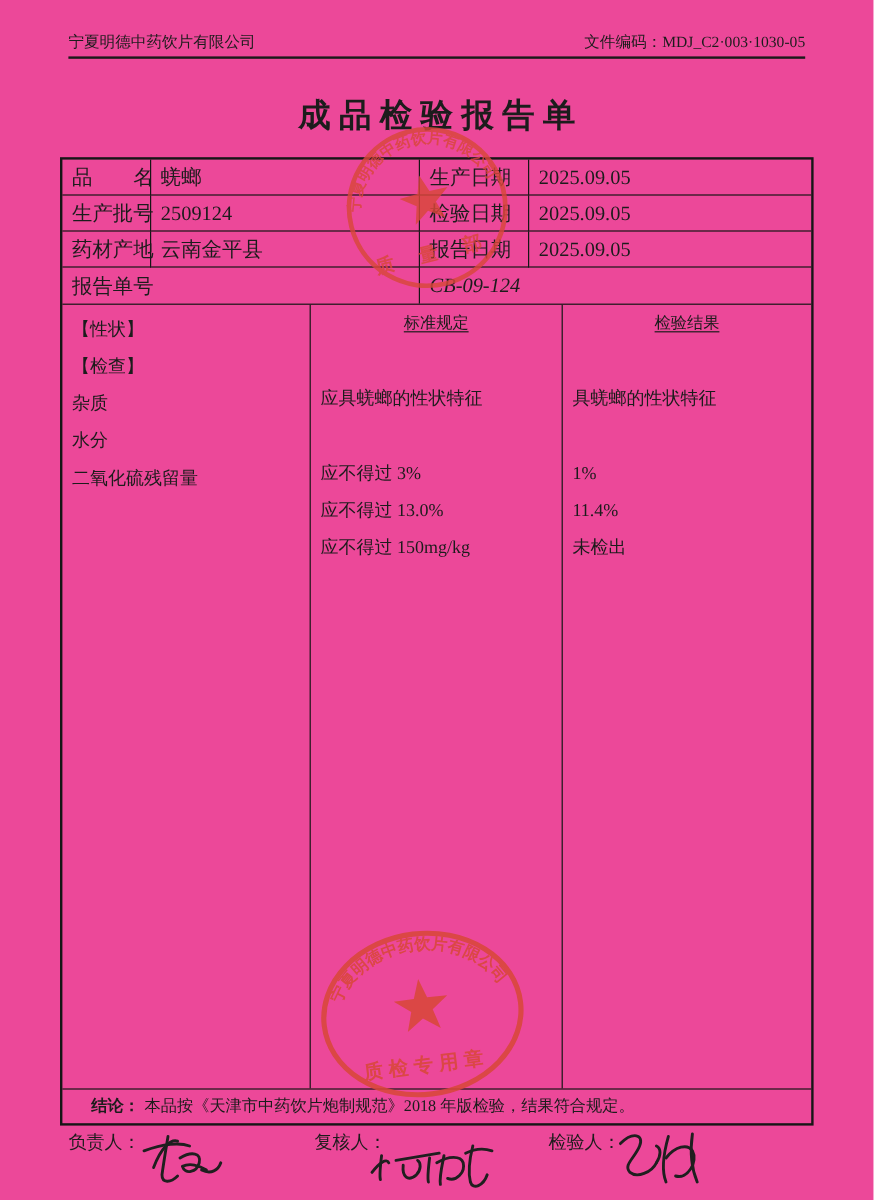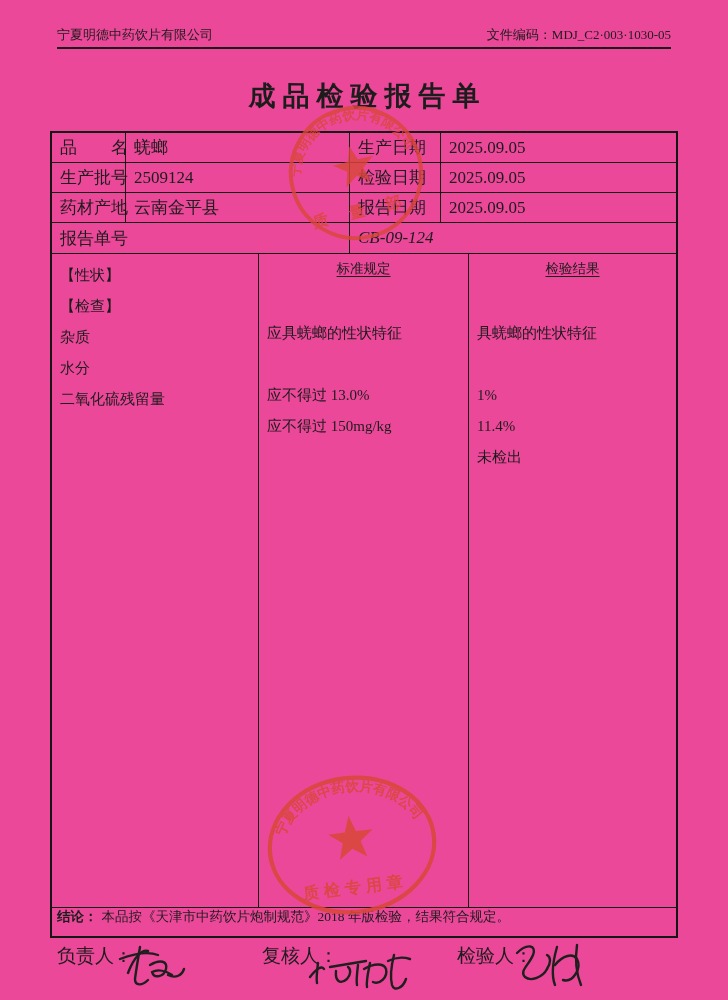--- a/index.html
+++ b/index.html
@@ -26,24 +26,24 @@
   
   .inspect-grid{display:grid;grid-template-columns:207px 210px 207px;height:653px;border-bottom:1.5px solid #161616;}
   .icol{box-sizing:border-box;padding-top:6px;}
   .icol.b{border-right:1.5px solid #161616;}
   .ihead{height:58px;font-size:13.5px;}
   .ihead .u{text-decoration:underline;text-underline-offset:3px;}
   .ihead.left{padding-left:8px;text-align:left;}
   .ihead.center{text-align:center;}
   .iline{height:31px;line-height:31px;font-size:15px;padding-left:8px;white-space:nowrap;}
   
-  .conclusion-row{height:28px;display:flex;align-items:flex-start;font-size:13.5px;padding-left:5px;white-space:nowrap;}
+  .conclusion-row{height:28px;display:flex;align-items:center;font-size:13.5px;padding-left:24px;white-space:nowrap;}
   .conclusion-row .lbl{font-weight:bold;margin-right:4px;}
   
-  .sign-row{position:absolute;left:50px;top:941px;width:628px;height:56px;font-size:19px;}
+  .sign-row{position:absolute;left:50px;top:941px;width:628px;height:56px;font-size:15px;}
   .sign-label{position:absolute;top:2px;white-space:nowrap;}
   .sig-svg{position:absolute;}
   .sig-svg path{fill:none;stroke:#1f1f1f;stroke-width:2.4;stroke-linecap:round;stroke-linejoin:round;}
   
   .stamp{position:absolute;pointer-events:none;z-index:6;}
   .stamp-top{left:282px;top:97px;width:148px;height:152px;transform:rotate(-14deg);opacity:.82;}
   .stamp-bottom{left:261px;top:769px;width:182px;height:152px;transform:rotate(-7deg);opacity:.88;}
 </style>
 </head>
 <body>
@@ -85,20 +85,21 @@
         <div class="iline">【性状】</div>
         <div class="iline">【检查】</div>
         <div class="iline">杂质</div>
         <div class="iline">水分</div>
         <div class="iline">二氧化硫残留量</div>
       </div>
       <div class="icol b">
         <div class="ihead center"><span class="u">标准规定</span></div>
         <div class="iline">应具蜣螂的性状特征</div>
         <div class="iline"></div>
+        <div class="iline">应不得过 3%</div>
         <div class="iline">应不得过 13.0%</div>
         <div class="iline">应不得过 150mg/kg</div>
       </div>
       <div class="icol">
         <div class="ihead center"><span class="u">检验结果</span></div>
         <div class="iline">具蜣螂的性状特征</div>
         <div class="iline"></div>
         <div class="iline">1%</div>
         <div class="iline">11.4%</div>
         <div class="iline">未检出</div>

